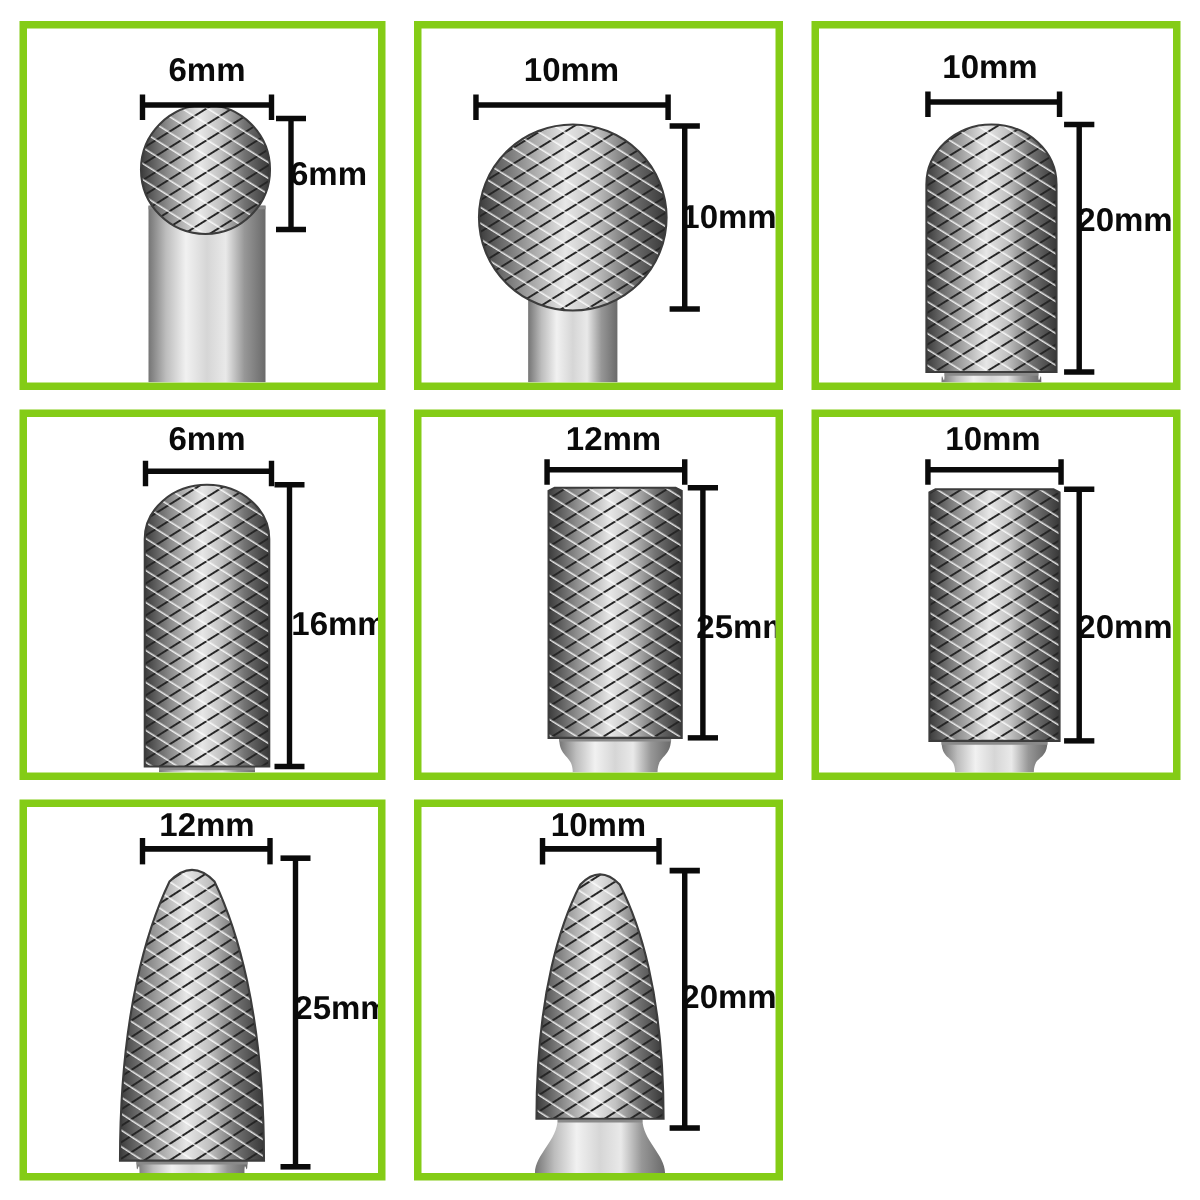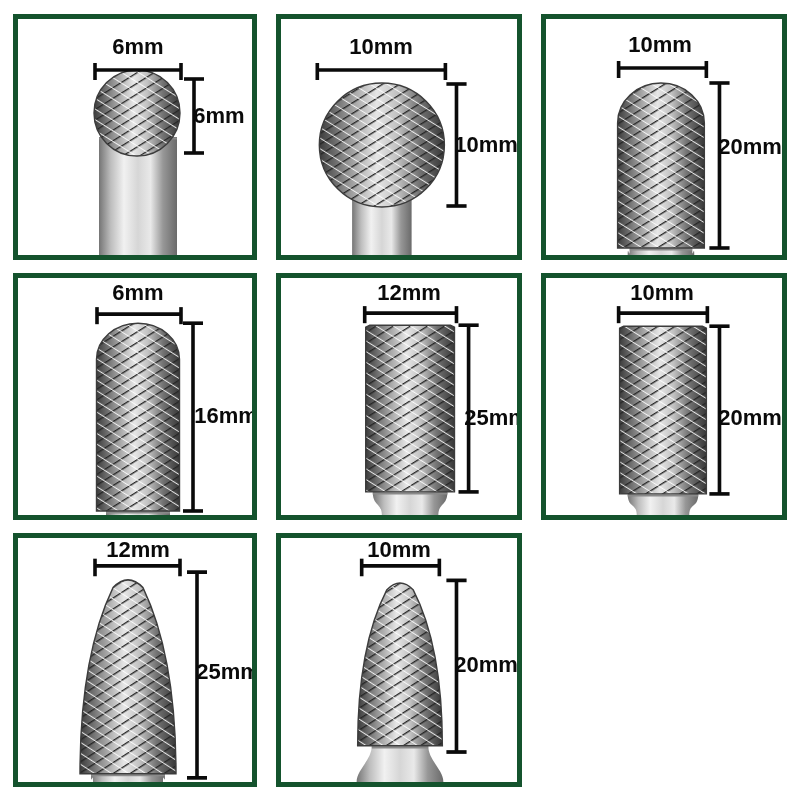--- a/index.html
+++ b/index.html
@@ -7,21 +7,21 @@
   .grid{
     width:800px;height:800px;box-sizing:border-box;
     padding:14px 13px 13px 13px;
     display:grid;
     grid-template-columns:244px 246px 246px;
     grid-template-rows:246px 247px 254px;
     column-gap:19px;row-gap:13px;
   }
   .cell{
     position:relative;
-    border:5px solid #14532d;
+    border:5px solid #84cc16;
     background:#ffffff;
     overflow:hidden;
   }
   .cell.empty{border:none;}
   .burr-svg{position:absolute;left:0;top:0;width:100%;height:100%;display:block;}
   .dim-label{
     position:absolute;
     transform:translate(-50%,-50%);
     font-weight:700;
     font-size:22px;

